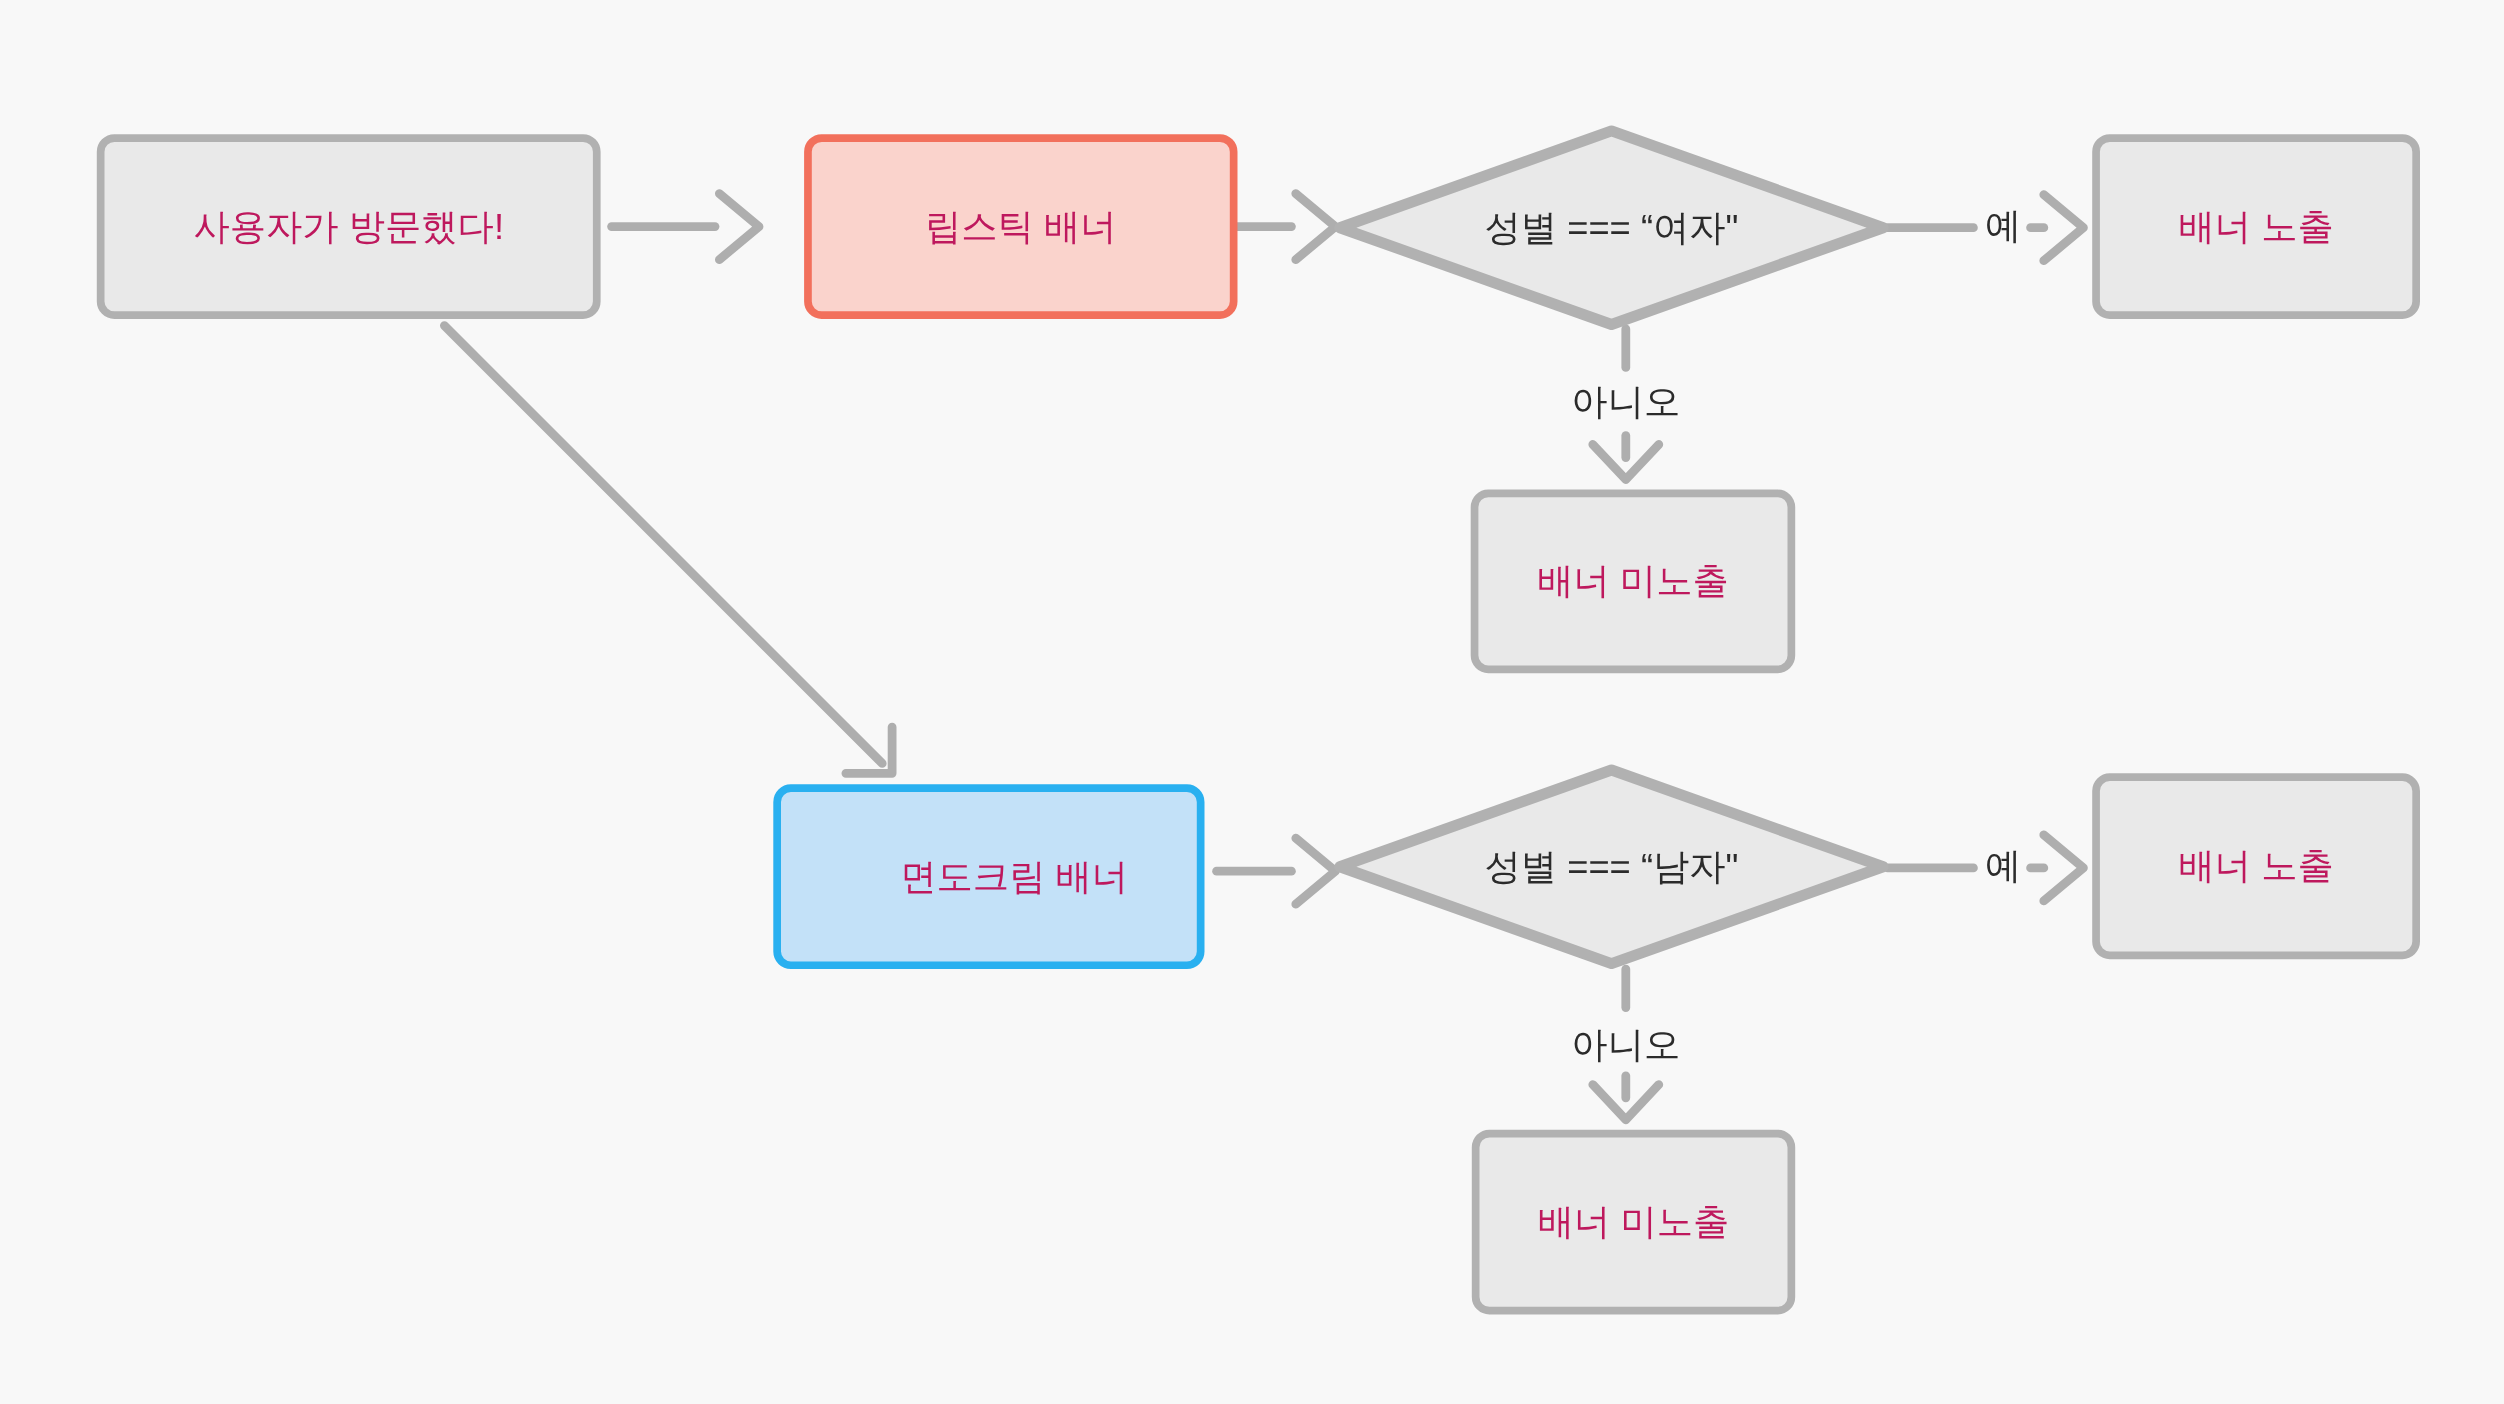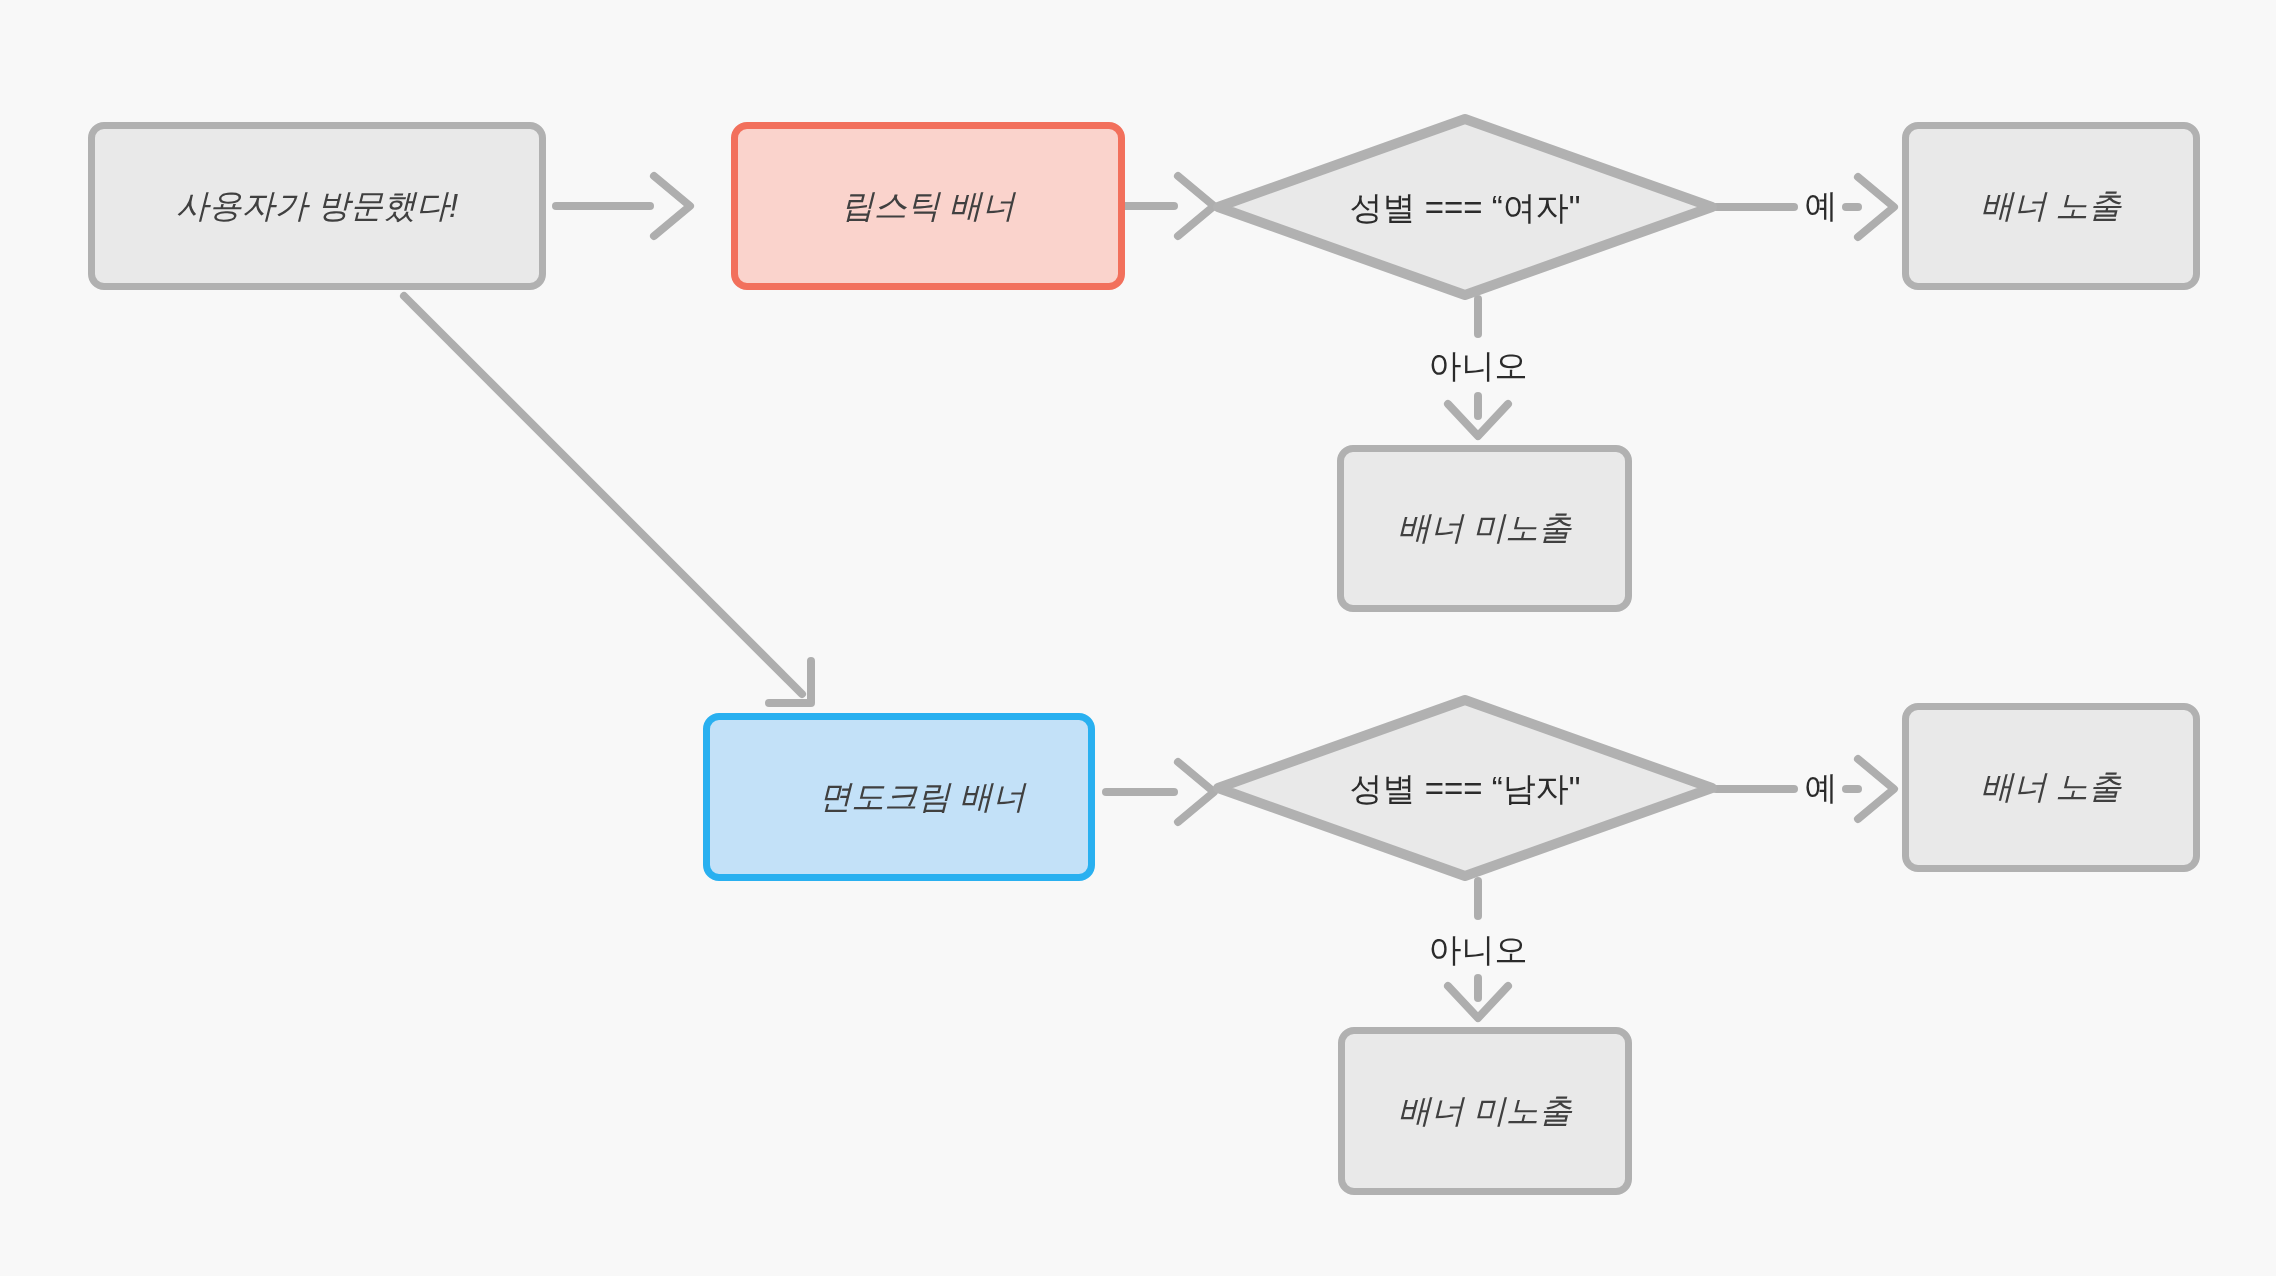--- a/index.html
+++ b/index.html
@@ -7,21 +7,21 @@
   .canvas {
     position:relative; width:2276px; height:1276px;
     background:#f8f8f8; overflow:hidden;
   }
   .edges { position:absolute; left:0; top:0; }
   .node {
     position:absolute; box-sizing:border-box;
     border:7px solid #b1b1b1; background:#e9e9e9;
     border-radius:16px;
     display:flex; align-items:center; justify-content:center;
-    font-size:33px; color:#404040; white-space:nowrap;font-style:italic;
+    font-size:33px; color:#be185d; white-space:nowrap;
   }
   .node.red  { border-color:#f2705c; background:#fad3cc; }
   .node.blue { border-color:#29b0f0; background:#c3e1f8; }
   .diamond-label, .edge-label {
     position:absolute; transform:translate(-50%,-50%);
     font-size:33px; color:#2b2b2b; white-space:nowrap;
   }
 </style>
 </head>
 <body>

